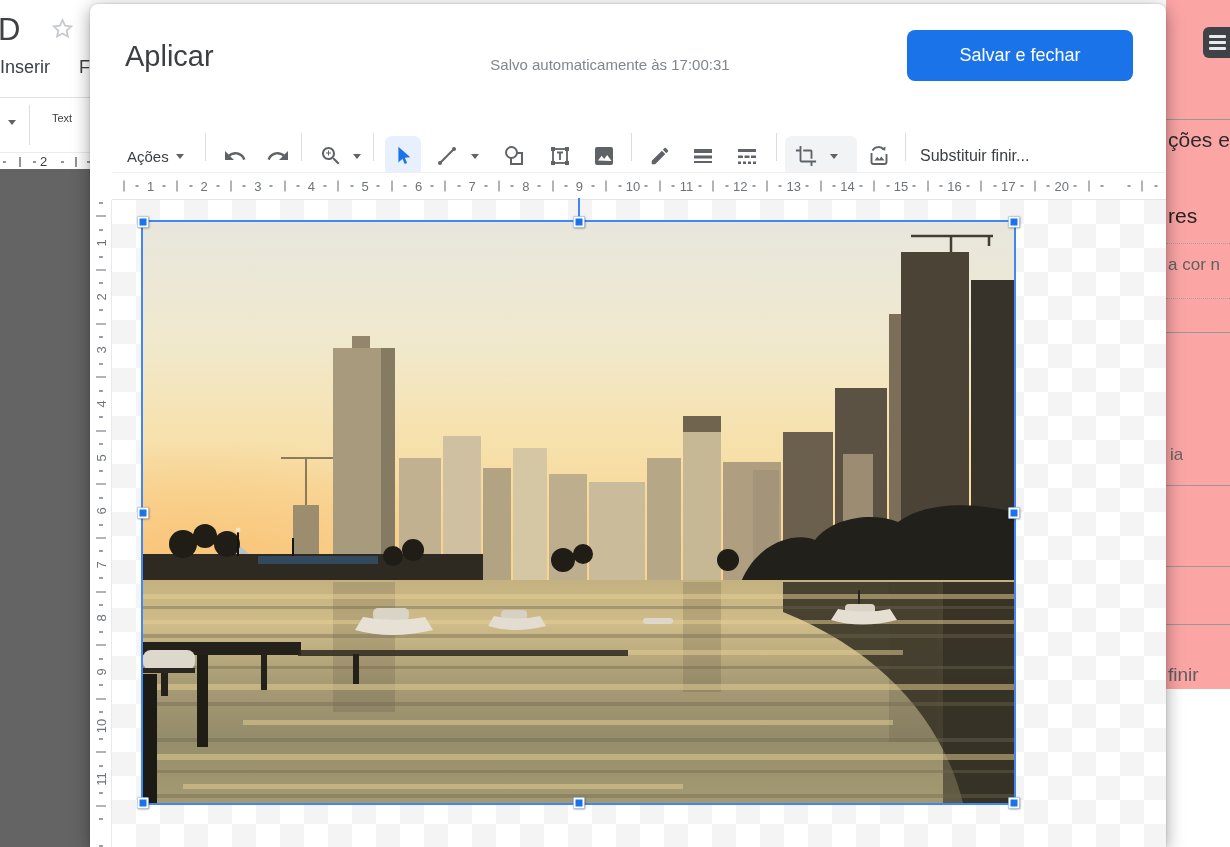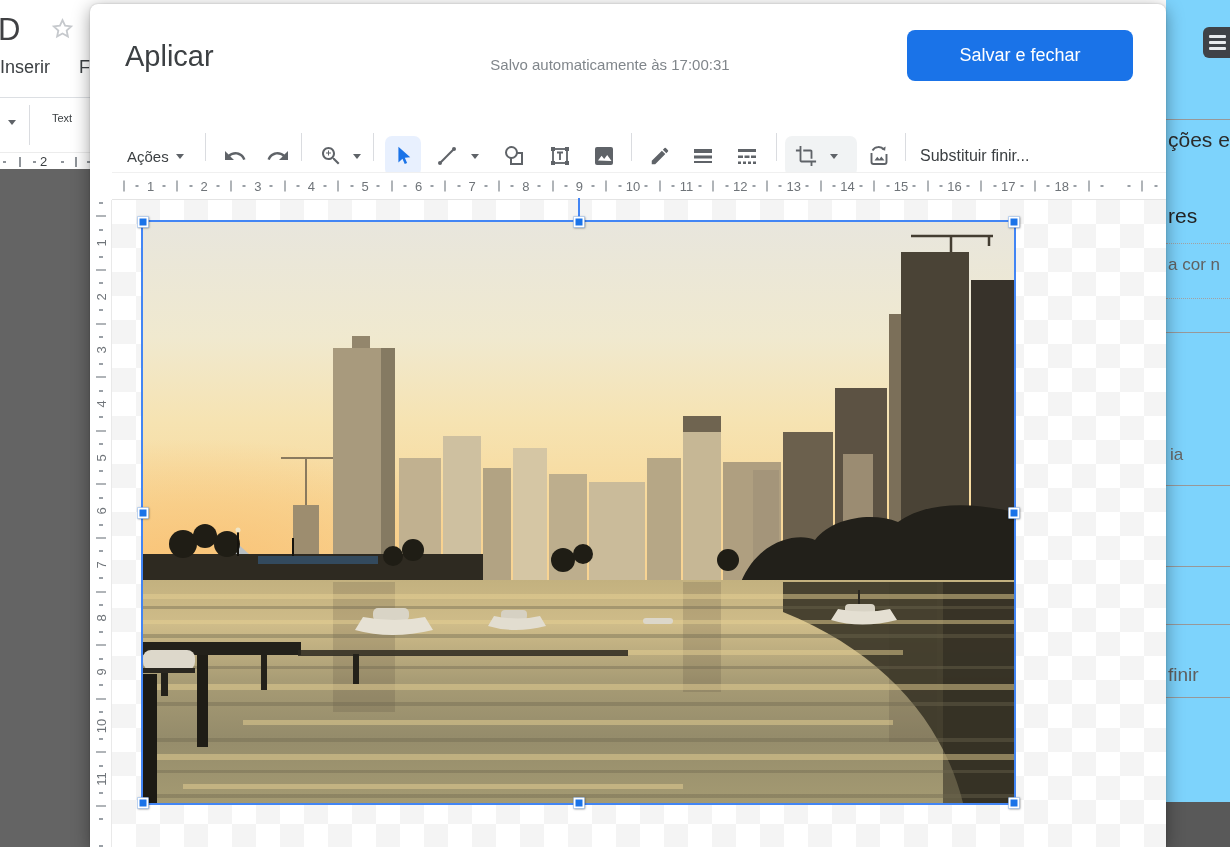--- a/index.html
+++ b/index.html
@@ -16,21 +16,21 @@
   .bgl-caret { position:absolute; left:8px; top:120px; }
   .bgl-sep { position:absolute; left:29px; top:105px; width:1px; height:40px; background:#dadce0; }
   .bgl-text { position:absolute; left:52px; top:112px; font-size:11px; color:#3c4043; }
   .bgl-ruler { position:absolute; left:0; top:152px; width:90px; height:17px; background:#fff; border-top:1px solid #ececec; }
   .bgl-ruler i { position:absolute; top:8px; background:#8f9499; }
   .bgl-ruler .d { width:3px; height:2px; }
   .bgl-ruler .b { width:2px; height:10px; top:4px; }
   .bgl-ruler span { position:absolute; top:1px; font-size:13px; color:#3c4043; }
   .bgl-doc { position:absolute; left:0; top:169px; width:90px; height:678px; background:#646464; }
 
-  .bg-right { position:absolute; left:1166px; top:0; width:64px; height:847px; background:#7dd3fc; overflow:hidden; }
+  .bg-right { position:absolute; left:1166px; top:0; width:64px; height:689px; background:#fca5a5; overflow:hidden; }
   .bgr-burger { position:absolute; left:37px; top:27px; width:27px; height:31px; background:#3f4247; border-radius:6px 0 0 6px; }
   .bgr-burger i { position:absolute; left:6px; width:17px; height:3px; background:#e8eaed; border-radius:1px; }
   .bgr-line { position:absolute; left:0; width:64px; height:1px; background:#989898; }
   .bgr-dotted { position:absolute; left:0; width:64px; border-top:1px dotted #a2a2a2; }
   .bgr-frag { position:absolute; left:2px; white-space:nowrap; }
   .bgr-dark { position:absolute; left:0; top:802px; width:64px; height:45px; background:#595959; }
 
   
   .modal { position:absolute; left:90px; top:4px; width:1076px; height:843px;
            background:#fff; border-radius:8px 8px 0 0;
@@ -337,21 +337,21 @@
       <i class="rbar" style="left: 815.8px;"></i>
       <i class="rdot" style="left: 829.2px;"></i>
       <span class="rnum" style="left: 842.6px;">16</span>
       <i class="rdot" style="left: 856px;"></i>
       <i class="rbar" style="left: 869.4px;"></i>
       <i class="rdot" style="left: 882.8px;"></i>
       <span class="rnum" style="left: 896.2px;">17</span>
       <i class="rdot" style="left: 909.6px;"></i>
       <i class="rbar" style="left: 923px;"></i>
       <i class="rdot" style="left: 936.4px;"></i>
-      <span class="rnum" style="left: 949.8px;">18</span>
+      <span class="rnum" style="left: 949.8px;">20</span>
       <i class="rdot" style="left: 963.2px;"></i>
       <i class="rbar" style="left: 976.6px;"></i>
       <i class="rdot" style="left: 990px;"></i>
       <span class="rnum" style="left: 1003.4px; margin-top: 33px;">19</span>
       <i class="rdot" style="left: 1016.8px;"></i>
       <i class="rbar" style="left: 1030.2px;"></i>
       <i class="rdot" style="left: 1043.6px;"></i>
     </div>
   <div class="vruler">
       <i class="vdot" style="top: 3px;"></i>

